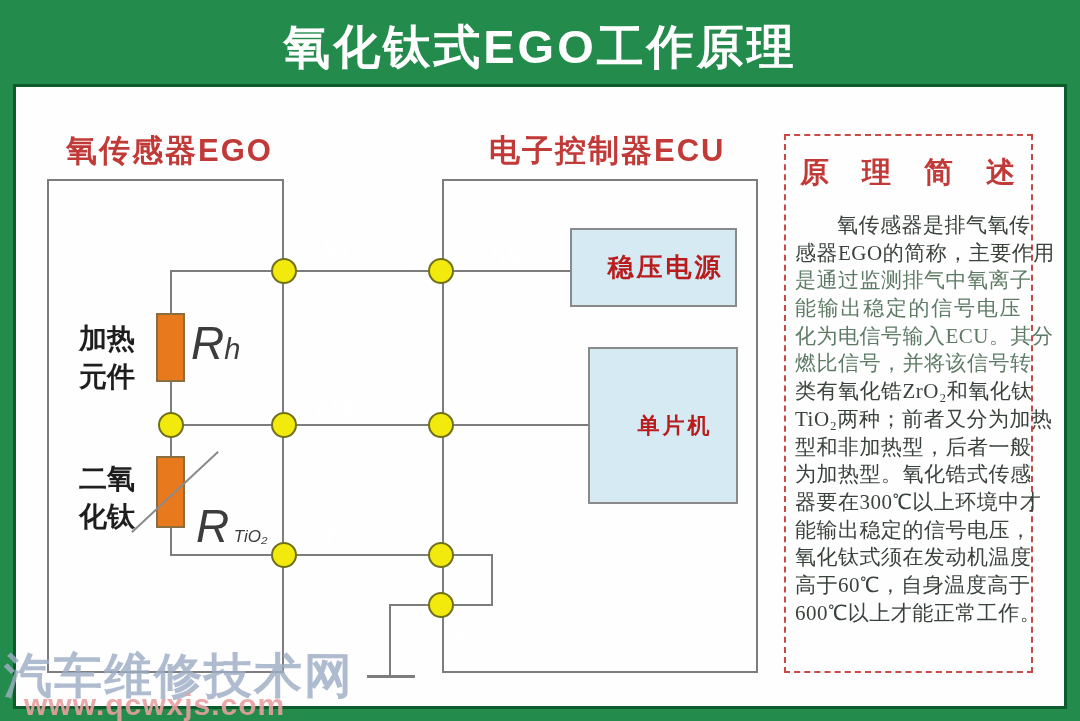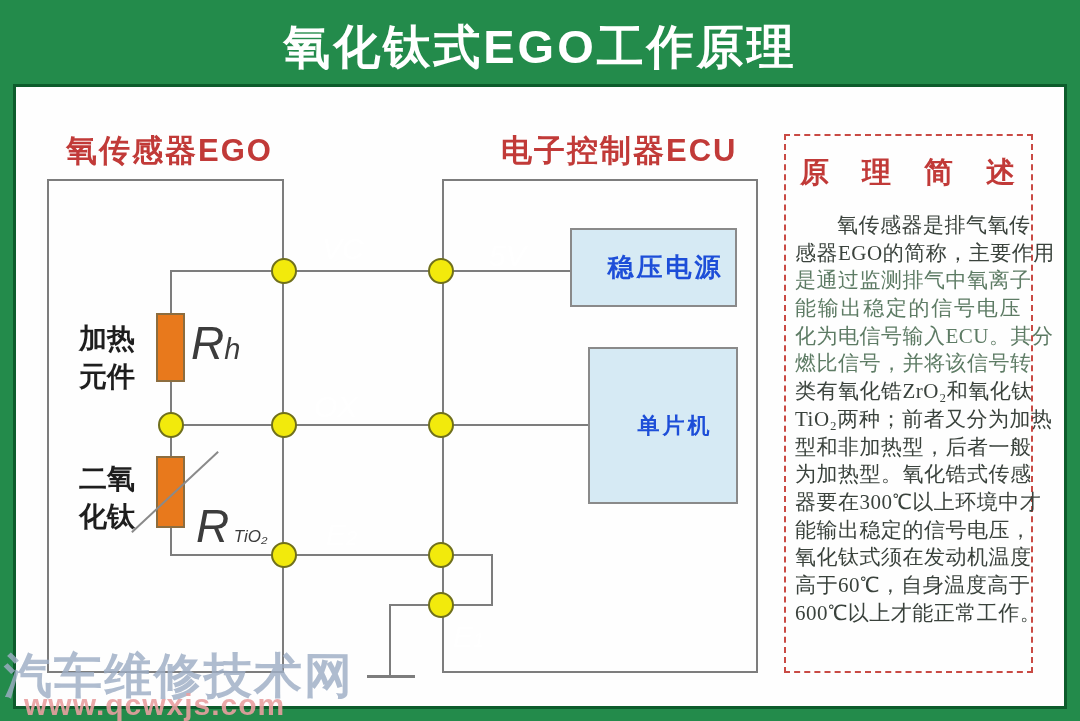--- a/index.html
+++ b/index.html
@@ -22,21 +22,21 @@
   .sec-label{
     position:absolute;color:#c13a38;font-size:31px;font-weight:bold;
     letter-spacing:2px;white-space:nowrap;
   }
   
   .wire{position:absolute;background:#7d7d7d;}
   .obox{position:absolute;border:2px solid #7d7d7d;box-sizing:border-box;background:transparent;}
   .bluebox{
     position:absolute;border:2px solid #8a8a8a;box-sizing:border-box;
     background:#d6eaf4;display:flex;align-items:center;justify-content:center;
-    color:#1d4ed8;font-weight:bold;padding-left:24px;
+    color:#b91c1c;font-weight:bold;padding-left:24px;
   }
   .resistor{position:absolute;background:#e8791c;border:2px solid #8c6d3f;box-sizing:border-box;}
   .diag{position:absolute;border-top:2px solid #8a8a8a;transform:rotate(-43deg);}
   .node{
     position:absolute;width:26px;height:26px;border-radius:50%;
     background:#f2ea0c;border:2px solid #70701c;box-sizing:border-box;
   }
   .pin{position:absolute;color:#ffffff;font-style:italic;font-size:30px;white-space:nowrap;}
   .pin .sub{font-size:20px;font-style:italic;}
   .rlabel{position:absolute;color:#3c3c3c;font-style:italic;white-space:nowrap;}
@@ -77,21 +77,21 @@
 </head>
 <body>
 
 <div class="canvas">
 
   <div class="header-title">氧化钛式EGO工作原理</div>
 
   <div class="content"></div>
 
   <div class="sec-label" style="left:66px;top:130px;">氧传感器EGO</div>
-  <div class="sec-label" style="left:489px;top:130px;margin-left:12px;">电子控制器ECU</div>
+  <div class="sec-label" style="left:489px;top:130px;">电子控制器ECU</div>
 
   <div class="wire" style="left:170px;top:270px;width:400px;height:2px;"></div>
   <div class="wire" style="left:170px;top:270px;width:2px;height:286px;"></div>
   <div class="wire" style="left:170px;top:424px;width:418px;height:2px;"></div>
   <div class="wire" style="left:170px;top:554px;width:273px;height:2px;"></div>
   <div class="wire" style="left:442px;top:554px;width:51px;height:2px;"></div>
   <div class="wire" style="left:491px;top:554px;width:2px;height:52px;"></div>
   <div class="wire" style="left:389px;top:604px;width:104px;height:2px;"></div>
   <div class="wire" style="left:389px;top:604px;width:2px;height:73px;"></div>
   <div class="wire" style="left:367px;top:675px;width:48px;height:3px;"></div>

